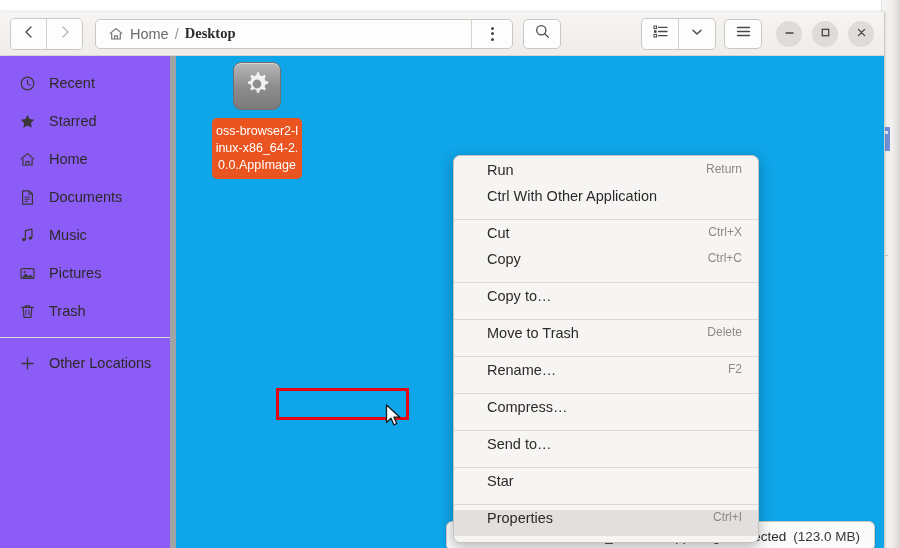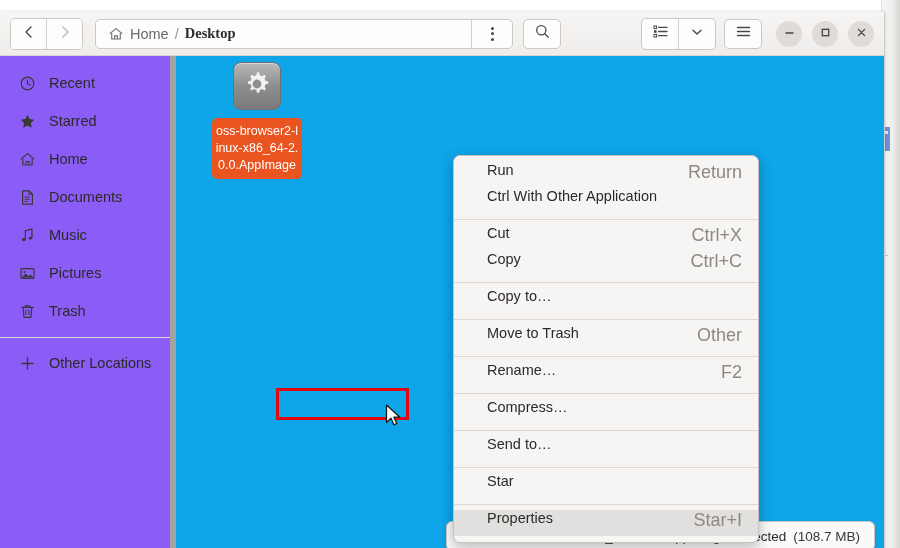--- a/index.html
+++ b/index.html
@@ -292,21 +292,21 @@
   .menu-row {
     display: flex;
     height: 26px;
     padding: 0 16px 0 33px;
     font-size: 14.5px;
     color: #2c2a28;
     box-sizing: border-box;
   }
   .menu-row.highlight { background: #e2e0de; }
   .menu-label { flex: 1; white-space: nowrap; }
-  .menu-accel { color: #8d8984; font-size: 18px; }
+  .menu-accel { color: #8d8984; font-size: 12px; }
   .menu-sep {
     height: 1px;
     background: #dcd8d4;
     margin: 5px 0;
   }
 
   
   .annotation-box {
     position: absolute;
     left: 276px;
@@ -598,21 +598,21 @@
 
         <div class="menu-row">
           <span class="menu-label">Copy to…</span>
           <span class="menu-accel"></span>
         </div>
 
         <div class="menu-sep"></div>
 
         <div class="menu-row">
           <span class="menu-label">Move to Trash</span>
-          <span class="menu-accel">Other</span>
+          <span class="menu-accel">Delete</span>
         </div>
 
         <div class="menu-sep"></div>
 
         <div class="menu-row">
           <span class="menu-label">Rename…</span>
           <span class="menu-accel">F2</span>
         </div>
 
         <div class="menu-sep"></div>
@@ -633,29 +633,29 @@
 
         <div class="menu-row">
           <span class="menu-label">Star</span>
           <span class="menu-accel"></span>
         </div>
 
         <div class="menu-sep"></div>
 
         <div class="menu-row highlight">
           <span class="menu-label">Properties</span>
-          <span class="menu-accel">Star+I</span>
+          <span class="menu-accel">Ctrl+I</span>
         </div>
       </div>
     </div>
   </div>
 
   <div class="statusbar">
     <span>“oss-browser2-linux-x86_64-2.0.0.AppImage” selected</span>
-    <span class="status-size">(108.7 MB)</span>
+    <span class="status-size">(123.0 MB)</span>
   </div>
 </div>
 
 <div class="annotation-box"></div>
 
 <div class="cursor">
   <svg width="18" height="26" viewBox="0 0 18 26">
     <path d="M1.5 1 L1.5 18.5 L6 14.3 L8.9 20.8 L11.8 19.5 L8.9 13.2 L14.6 13 Z" fill="#ffffff" stroke="#1a1a1a" stroke-width="1.3" stroke-linejoin="round"></path>
   </svg>
 </div>

